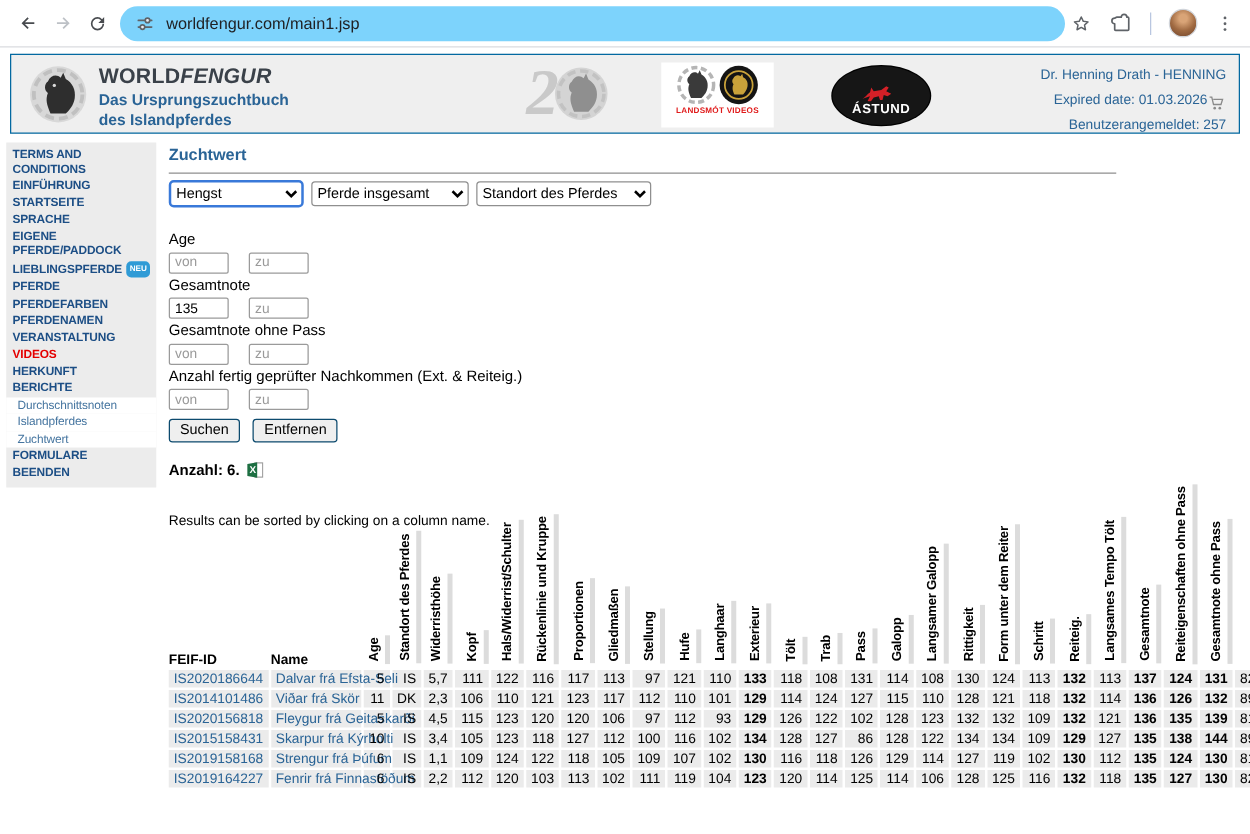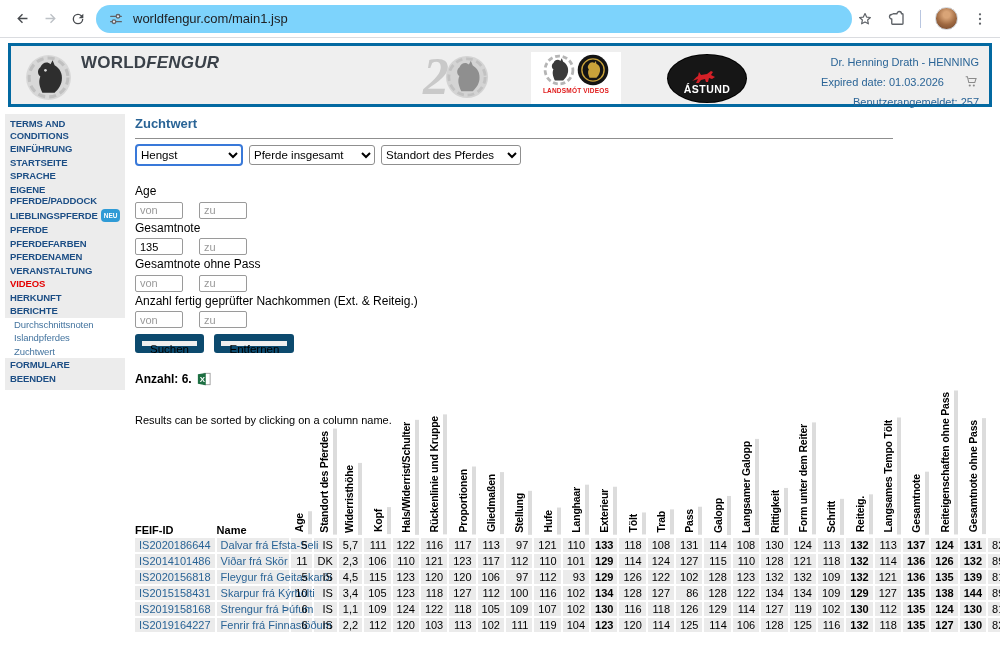--- a/index.html
+++ b/index.html
@@ -11,55 +11,55 @@
   
   .browser-bar{height:38px;background:#fff;border-bottom:1px solid #dadce0;display:flex;align-items:center;padding:0 8px;box-sizing:border-box;}
   .nav-btn{width:28px;height:28px;border-radius:50%;display:flex;align-items:center;justify-content:center;flex:0 0 auto;}
   .omnibox{flex:0 0 756px;height:28px;background:#7dd3fc;border-radius:14px;display:flex;align-items:center;padding:0 12px;gap:9px;box-sizing:border-box;margin-left:4px;}
   .url-text{font-size:13px;color:#202124;white-space:nowrap;}
   .chrome-right{margin-left:auto;display:flex;align-items:center;gap:14px;padding-right:4px;}
   .vsep{width:1px;height:18px;background:#b9c6e0;}
   .avatar{width:23px;height:23px;border-radius:50%;background:radial-gradient(circle at 50% 32%,#d9a477 18%,#a06a42 55%,#6e432a 100%);border:1px solid #d0d4da;box-sizing:border-box;}
   
   .site{padding:5px 8px 0 8px;}
-  .site-header{position:relative;height:64px;background:#efefef;border:3px solid #0369a1;box-sizing:border-box;}
+  .site-header{position:relative;height:64px;background:#efefef;border:1px solid #0369a1;box-sizing:border-box;}
   .wf-logo{position:absolute;left:14px;top:8px;}
   .brand-block{position:absolute;left:70px;top:7px;}
   .brand{font-size:17px;font-weight:bold;color:#3a4149;letter-spacing:.2px;}
   .brand i{font-style:italic;}
   .brand-sub{color:#2a6496;font-weight:bold;font-size:12.5px;line-height:1.3;margin-top:1px;}
   .anniv{position:absolute;left:412px;top:6px;display:flex;align-items:center;}
   .anniv-2{font-family:"Liberation Serif","DejaVu Serif",serif;font-style:italic;font-weight:bold;font-size:52px;color:#c9c9c9;line-height:50px;}
   .landsmot{position:absolute;left:520px;top:6px;width:90px;height:52px;background:#fff;text-align:center;padding-top:2px;box-sizing:border-box;}
   .landsmot .circles{display:flex;justify-content:center;gap:2px;}
   .landsmot .caption{font-size:6.5px;font-weight:bold;color:#e01b1b;letter-spacing:.2px;margin-top:1px;}
   .astund{position:absolute;left:657px;top:9px;width:78px;height:47px;background:#161616;border-radius:50%;box-shadow:0 0 0 1px #000;display:flex;flex-direction:column;align-items:center;justify-content:flex-end;padding-bottom:7px;box-sizing:border-box;}
   .astund .label{color:#fff;font-weight:bold;font-size:10.5px;letter-spacing:.5px;}
   .hdr-right{position:absolute;right:10px;top:6px;text-align:right;color:#2a6496;font-size:11px;line-height:20px;}
-  .hdr-right .row{display:flex;align-items:center;justify-content:flex-end;gap:20px;}
+  .hdr-right .row{display:flex;align-items:flex-end;justify-content:flex-end;gap:0;}
   
   .layout{display:flex;padding:7px 0 0 5px;align-items:flex-start;}
   .sidebar{width:120px;flex:0 0 120px;background:#ececec;padding:3px 0 5px 0;font-size:9.5px;}
   .side-item{color:#1c4e85;font-weight:bold;padding:1px 4px 1px 5px;letter-spacing:-.1px;line-height:11.5px;cursor:pointer;}
   .side-item.red{color:#e40000;}
   .side-item.sub{background:#fff;font-weight:normal;color:#44749f;padding-left:9px;}
   .badge{display:inline-block;background:#2f9bd6;color:#fff;border-radius:4px;font-size:6.5px;padding:1px 3px;margin-left:3px;vertical-align:1px;letter-spacing:0;}
   .content{margin-left:10px;width:758px;}
   .page-title{color:#2a6496;font-weight:bold;font-size:13px;margin:2px 0 0 0;}
   .title-hr{border:0;border-top:1px solid #8f8f8f;margin:7px 0 6px 0;}
   
   .selects-row{display:flex;gap:6px;margin:6px 0 20px 0;}
   select{font-size:11.5px;height:20px;border:1px solid #8f8f8f;border-radius:3px;background:#fff;}
   select.focused{border:2px solid #3979d9;border-radius:4px;height:22px;margin:-1px 0;}
   .filter-label{font-size:12px;line-height:13px;margin:3px 0 2px 0;}
   .filter-row input{width:48px;height:17px;border:1px solid #9a9a9a;border-radius:2px;font-size:11px;padding:0 4px;box-sizing:border-box;font-family:inherit;}
   .filter-row input + input{margin-left:16px;}
   .filter-row input::placeholder{color:#9a9a9a;}
   .buttons-row{margin-top:6px;}
-  .buttons-row button{font-size:11.5px;font-family:inherit;background:#efefef;border:7px solid #0c4a6e;border-radius:3px;padding:2px 8px;margin-right:6px;height:19px;cursor:pointer;}
+  .buttons-row button{font-size:11.5px;font-family:inherit;background:#efefef;border:1px solid #0c4a6e;border-radius:3px;padding:2px 8px;margin-right:6px;height:19px;cursor:pointer;}
   .count-line{display:flex;align-items:center;gap:5px;font-weight:bold;font-size:12px;margin:15px 0 0 0;}
   
   .table-zone{position:relative;margin-top:2px;}
   .sort-hint{position:absolute;left:0;top:26px;font-size:11px;white-space:nowrap;}
   table.results{border-collapse:separate;border-spacing:2px;font-size:11px;margin-left:-2px;}
   table.results th{vertical-align:bottom;font-weight:bold;padding:0;}
   th.h-plain{text-align:left;font-size:11px;padding:0 4px 2px 2px;white-space:nowrap;}
   th.rot{text-align:right;}
   .vtext{display:inline-block;writing-mode:vertical-rl;transform:rotate(180deg);white-space:nowrap;font-size:10.5px;letter-spacing:-.2px;line-height:12px;border-left:4px solid #dcdcdc;padding:2px 2px 2px 3px;cursor:pointer;}
   table.results td{background:#ebebeb;padding:1px 4px;text-align:right;white-space:nowrap;line-height:12px;}
@@ -130,20 +130,24 @@
     <div class="wf-logo">
       <svg width="47" height="47" viewBox="0 0 46 46">
         <circle cx="23" cy="23" r="22" fill="#d8d8d8"></circle>
         <circle cx="23" cy="23" r="19" fill="none" stroke="#c0c0c0" stroke-width="3" stroke-dasharray="7 4"></circle>
         <path d="M17 38c-3-7-4-11-2-16-3-2-3-7 0-9 2-5 7-6 10-3l2-4 2 5c5 3 8 8 7 15-1 6-4 9-7 12z" fill="#2e2e2e"></path>
         <circle cx="20" cy="16" r="1.3" fill="#d8d8d8"></circle>
       </svg>
     </div>
     <div class="brand-block">
       <div class="brand"><span>WORLD</span><i>FENGUR</i></div>
+      <div class="brand-sub">
+        <div>Das Ursprungszuchtbuch</div>
+        <div>des Islandpferdes</div>
+      </div>
     </div>
     <div class="anniv">
       <span class="anniv-2">2</span>
       <svg width="44" height="44" viewBox="0 0 46 46" style="margin-left:-4px">
         <circle cx="23" cy="23" r="22" fill="#d4d4d4"></circle>
         <circle cx="23" cy="23" r="19" fill="none" stroke="#c2c2c2" stroke-width="3" stroke-dasharray="7 4"></circle>
         <path d="M17 38c-3-7-4-11-2-16-3-2-3-7 0-9 2-5 7-6 10-3l2-4 2 5c5 3 8 8 7 15-1 6-4 9-7 12z" fill="#8f8f8f"></path>
       </svg>
     </div>
     <div class="landsmot">

